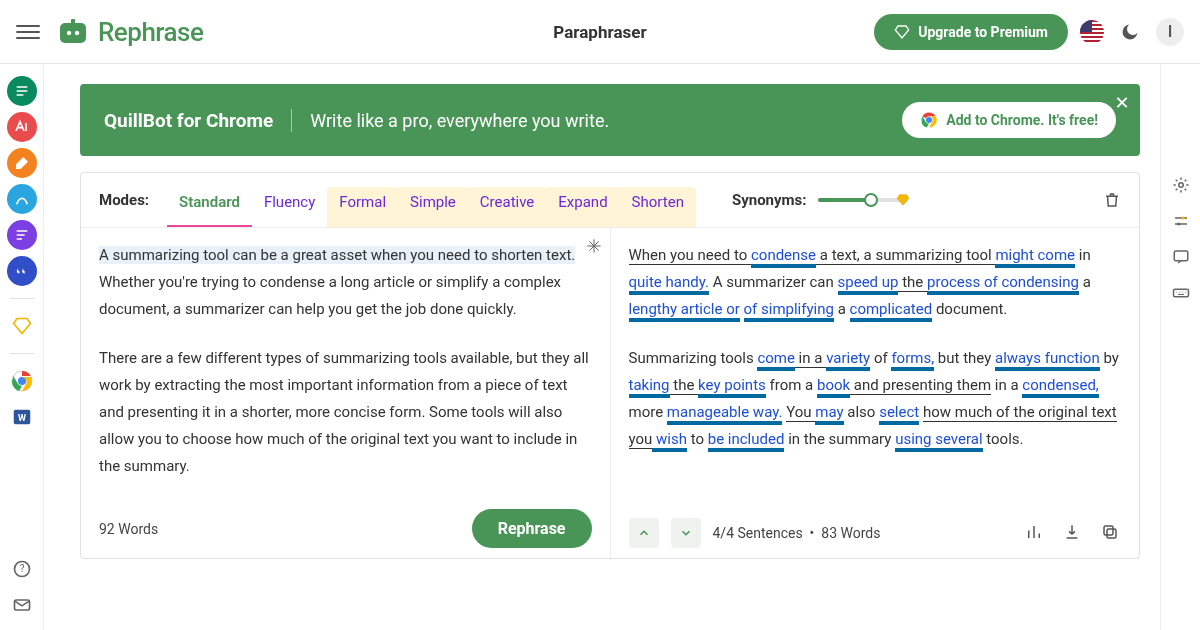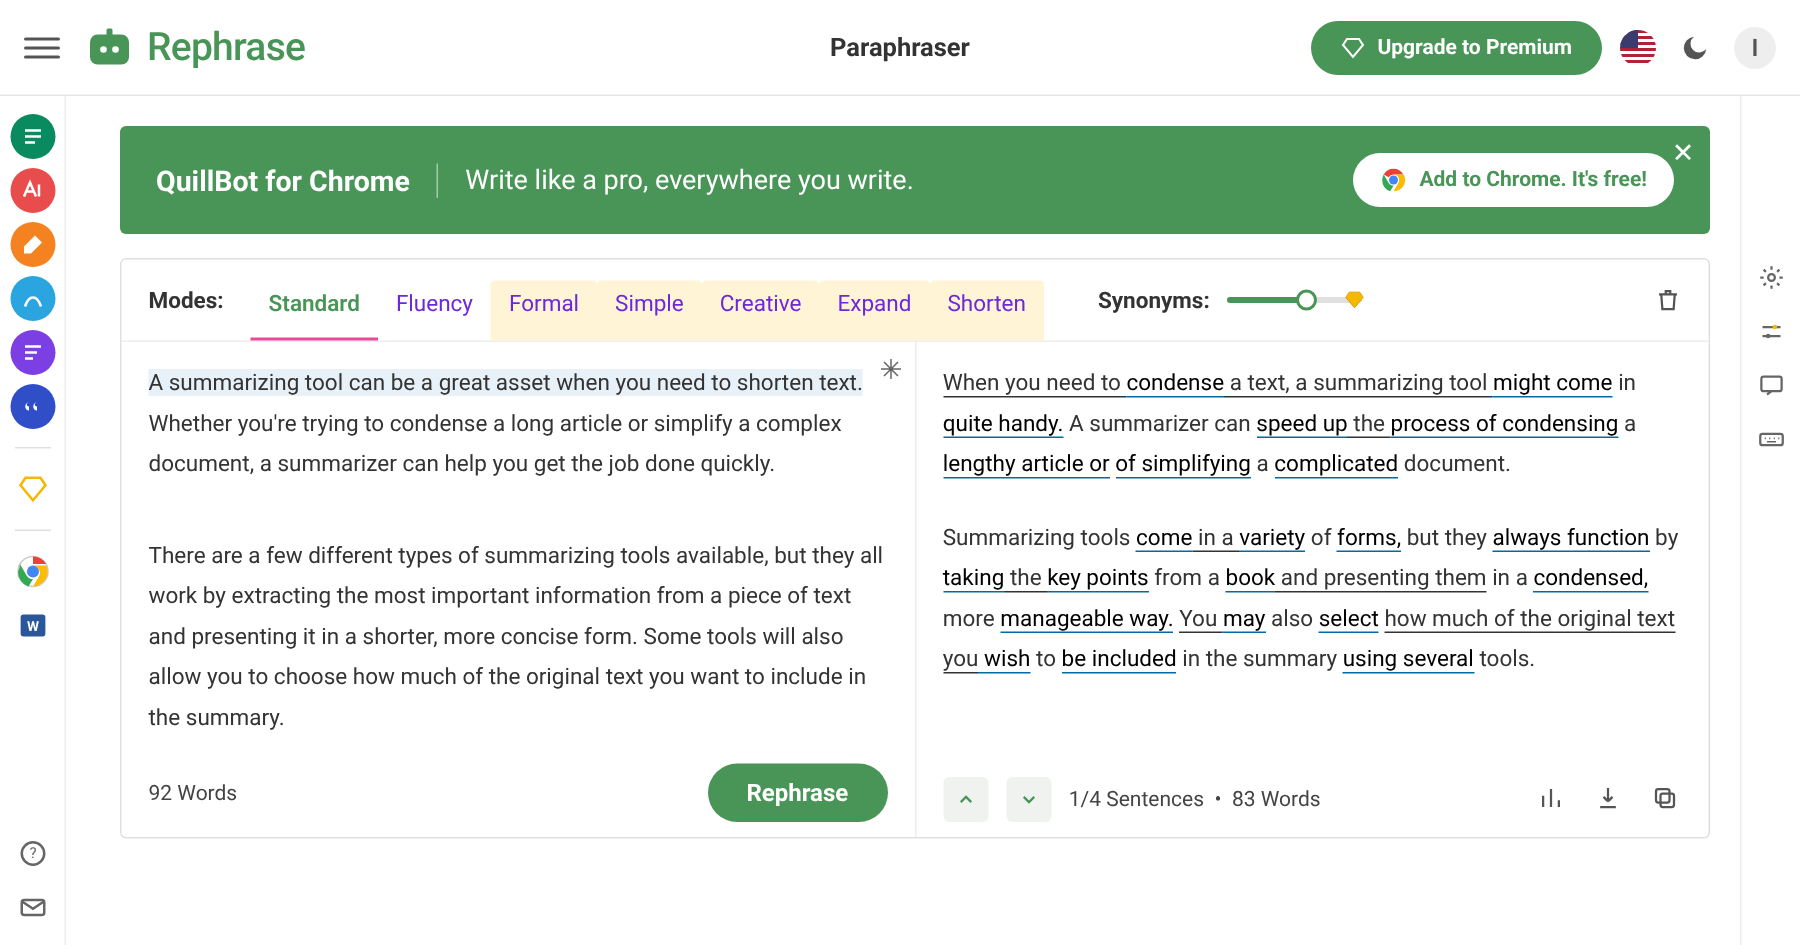--- a/index.html
+++ b/index.html
@@ -49,21 +49,21 @@
   .slider::before { content:""; position:absolute; left:0; top:0; bottom:0; width:60%; background:#499557; border-radius:2px; }
   .slider-thumb { position:absolute; left:58%; top:50%; transform:translate(-50%,-50%); width:14px; height:14px; background:#fff; border:2px solid #499557; border-radius:50%; }
   .slider-diamond { position:absolute; right:-2px; top:50%; transform:translateY(-50%); font-size:13px; }
   .trash-btn { margin-left: auto; cursor: pointer; color: #555; }
 
   .panes { display: flex; height: 330px; }
   .pane { flex: 1; padding: 14px 18px 10px; display: flex; flex-direction: column; position: relative; }
   .pane.left { border-right: 1px solid #eee; }
   .pane-text { font-size: 15px; line-height: 1.8; color: #333; }
   .hl-b { background: #e8f0f8; }
-  .hl-y { color: #000000; border-bottom: 1px solid #0369a1; }
+  .hl-y { color: #1d4ed8; border-bottom: 4px solid #0369a1; }
   .hl-u { border-bottom: 1px solid #333; }
   .snow { position: absolute; top: 10px; right: 8px; cursor: pointer; color: #666; }
   .pane-foot { display: flex; align-items: center; margin-top: auto; padding-top: 10px; gap: 12px; font-size: 14px; color: #444; }
   .rephrase-btn { margin-left: auto; background: #499557; color: #fff; border-radius: 999px; padding: 10px 26px; font-weight: 700; font-size: 16px; cursor: pointer; }
   .nav-btn { width: 30px; height: 30px; background: #f0f2f0; border-radius: 4px; display: flex; align-items: center; justify-content: center; cursor: pointer; color: #499557; }
   .foot-icons { margin-left: auto; display: flex; gap: 18px; }
   .foot-icon { width: 20px; height: 20px; cursor: pointer; color: #555; }
 
   svg { display: block; }
 </style>
@@ -225,21 +225,21 @@
 
       <div class="panes">
         <div class="pane left">
           <div class="snow">
             <svg width="16" height="16" viewBox="0 0 24 24">
                 <path d="M12 2v20M2 12h20M5 5l14 14M19 5L5 19" stroke="#666" stroke-width="1.5"></path>
               </svg>
           </div>
           <div class="pane-text">
             <p><span class="hl-b" id="in-hl">A summarizing tool can be a great asset when you need to shorten text.</span><span id="in-rest1"> Whether you're trying to condense a long article or simplify a complex document, a summarizer can help you get the job done quickly.</span></p>
-            <p style="margin-top:34px">There are a few different types of summarizing tools available, but they all work by extracting the most important information from a piece of text and presenting it in a shorter, more concise form. Some tools will also allow you to choose how much of the original text you want to include in the summary.</p>
+            <p style="margin-top:22px">There are a few different types of summarizing tools available, but they all work by extracting the most important information from a piece of text and presenting it in a shorter, more concise form. Some tools will also allow you to choose how much of the original text you want to include in the summary.</p>
           </div>
           <div class="pane-foot">
             <span>92 Words</span>
             <div class="rephrase-btn">Rephrase</div>
           </div>
         </div>
 
         <div class="pane">
           <div class="pane-text">
             <p id="out-p1"><span class="hl-u">When you need to </span><span class="hl-y">condense</span><span class="hl-u"> a text, a summarizing tool </span><span class="hl-y">might come</span><span> in </span><span class="hl-y">quite handy.</span><span> A summarizer can </span><span class="hl-y">speed up</span><span class="hl-u"> the </span><span class="hl-y">process of condensing</span><span> a </span><span class="hl-y">lengthy article or</span><span> </span><span class="hl-y">of simplifying</span><span> a </span><span class="hl-y">complicated</span><span> document.</span></p>
@@ -249,21 +249,21 @@
             <div class="nav-btn">
                 <svg width="14" height="14" viewBox="0 0 24 24">
                   <path d="M6 15l6-6 6 6" fill="none" stroke="#499557" stroke-width="2.5"></path>
                 </svg>
               </div>
             <div class="nav-btn">
                 <svg width="14" height="14" viewBox="0 0 24 24">
                   <path d="M6 9l6 6 6-6" fill="none" stroke="#499557" stroke-width="2.5"></path>
                 </svg>
               </div>
-            <span><span>1/4 Sentences</span> &nbsp;•&nbsp; <span>83 Words</span></span>
+            <span><span>4/4 Sentences</span> &nbsp;•&nbsp; <span>83 Words</span></span>
             <div class="foot-icons">
               <div class="foot-icon">
                   <svg width="18" height="18" viewBox="0 0 24 24">
                     <path d="M5 20V10M12 20V4M19 20v-6" stroke="#555" stroke-width="2"></path>
                   </svg>
                 </div>
               <div class="foot-icon">
                   <svg width="18" height="18" viewBox="0 0 24 24">
                     <path d="M12 3v12m0 0l-4-4m4 4l4-4M5 20h14" stroke="#555" stroke-width="2" fill="none"></path>
                   </svg>

